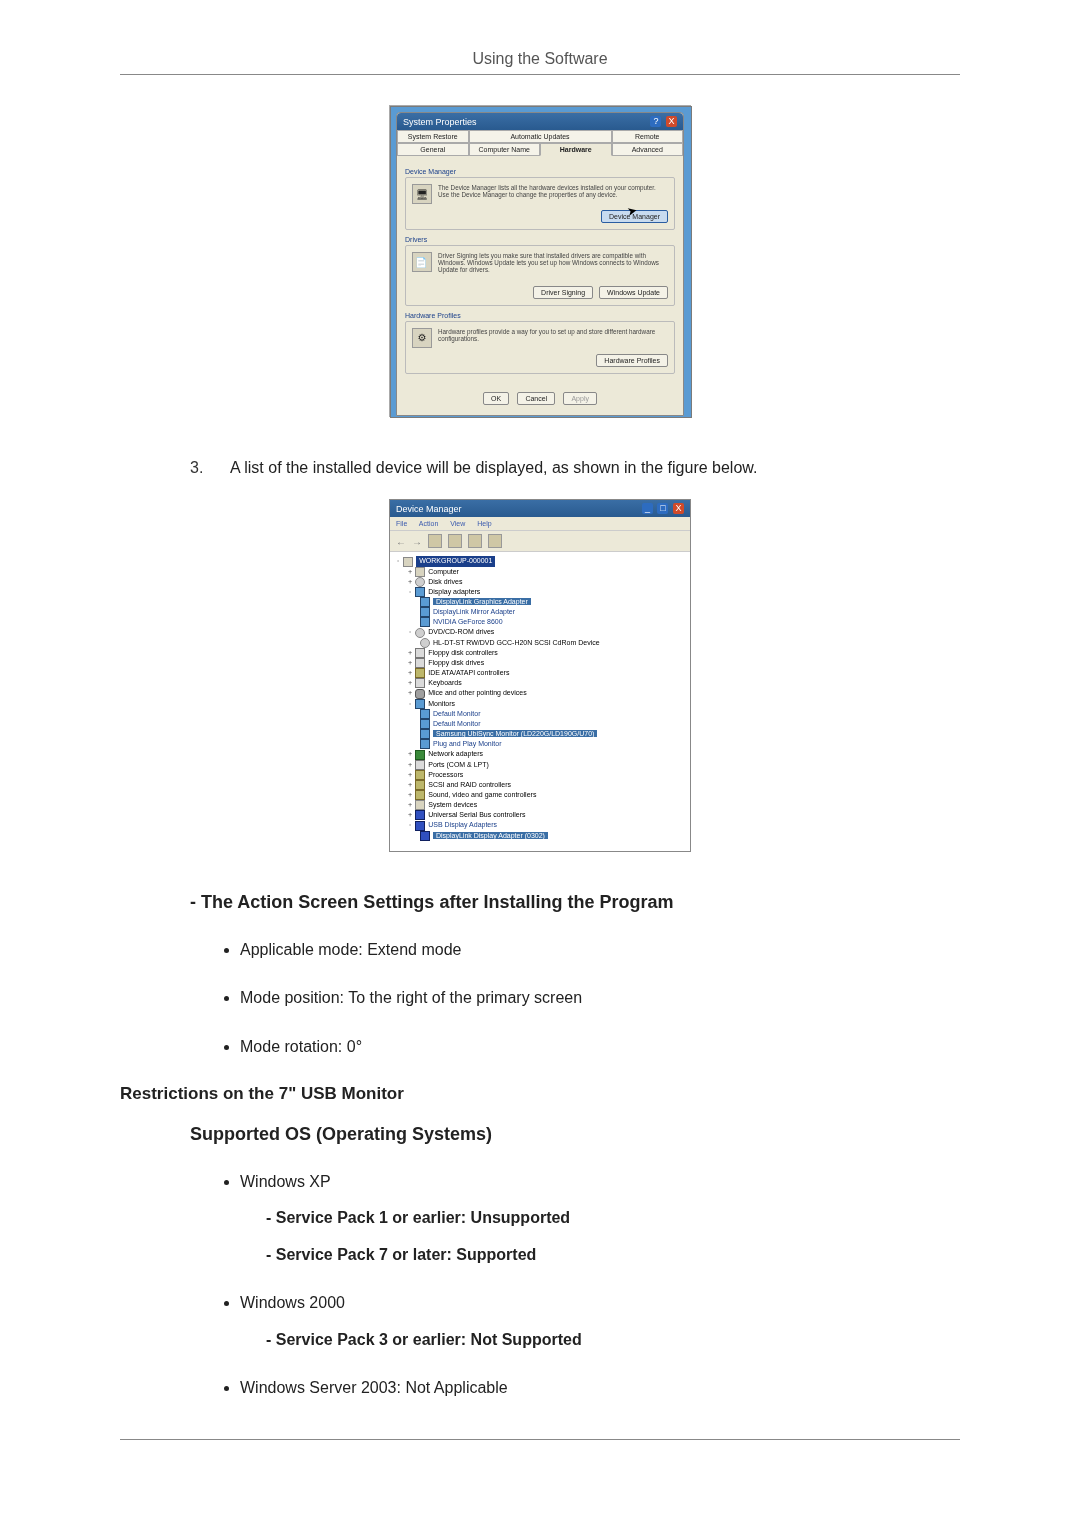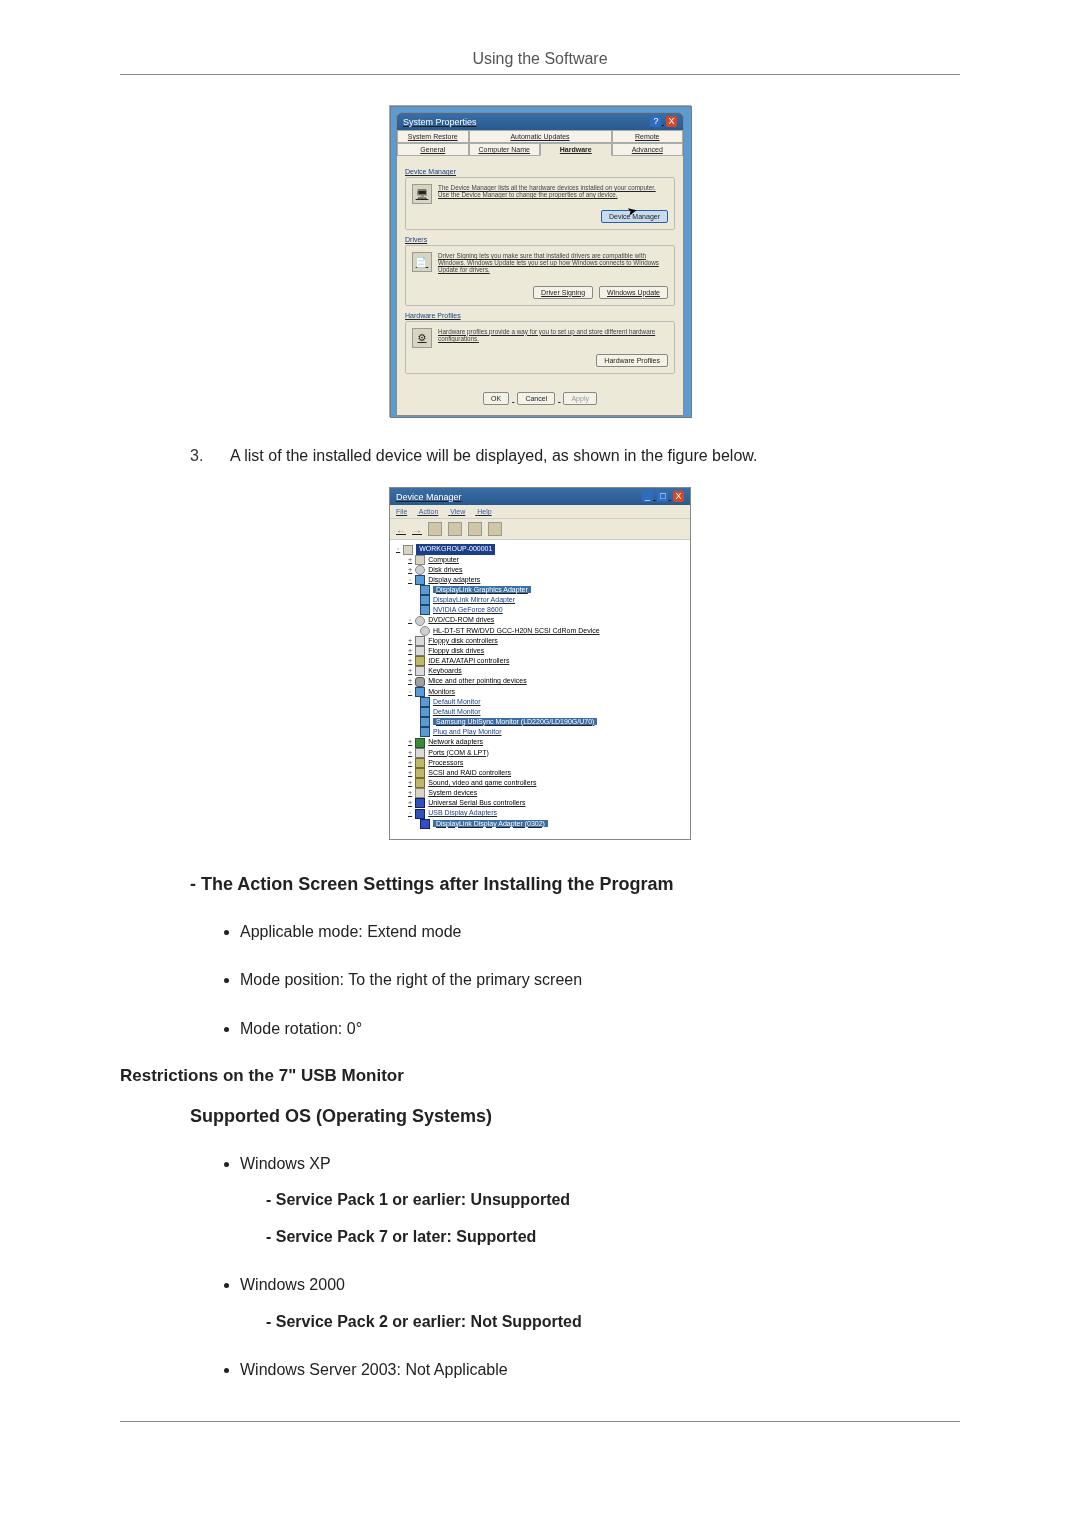--- a/index.html
+++ b/index.html
@@ -26,23 +26,22 @@
     border-top: 1px solid #888;
     margin: 0 0 30px;
   }
   .bottom-hr {
     border: none;
     border-top: 1px solid #888;
     margin: 40px 0 0;
   }
   .screenshot {
     display: block;
-    margin: 0 auto 28px;
+    margin: 0 auto 40px;
     border: 1px solid #aaa;
-    text-decoration: underline;
   }
   .ol-step {
     display: flex;
     gap: 18px;
     font-size: 16px;
     margin: 14px 0 20px 70px;
     line-height: 1.4;
   }
   .ol-step .num {
     width: 22px;
@@ -438,19 +437,19 @@
   <div class="h3">Restrictions on the 7" USB Monitor</div>
 
   <div class="h2" style="margin-top:20px;">Supported OS (Operating Systems)</div>
 
   <ul class="bullets" id="os-list">
       <li>Windows XP<ul class="inner">
           <li>Service Pack 1 or earlier: Unsupported</li>
           <li>Service Pack 7 or later: Supported</li>
         </ul></li>
       <li>Windows 2000<ul class="inner">
-          <li>Service Pack 2 or earlier: Not Supported</li>
+          <li>Service Pack 3 or earlier: Not Supported</li>
         </ul></li>
       <li>Windows Server 2003: Not Applicable</li>
     </ul>
 
   <hr class="bottom-hr">
 </div>
 
 </body></html>

